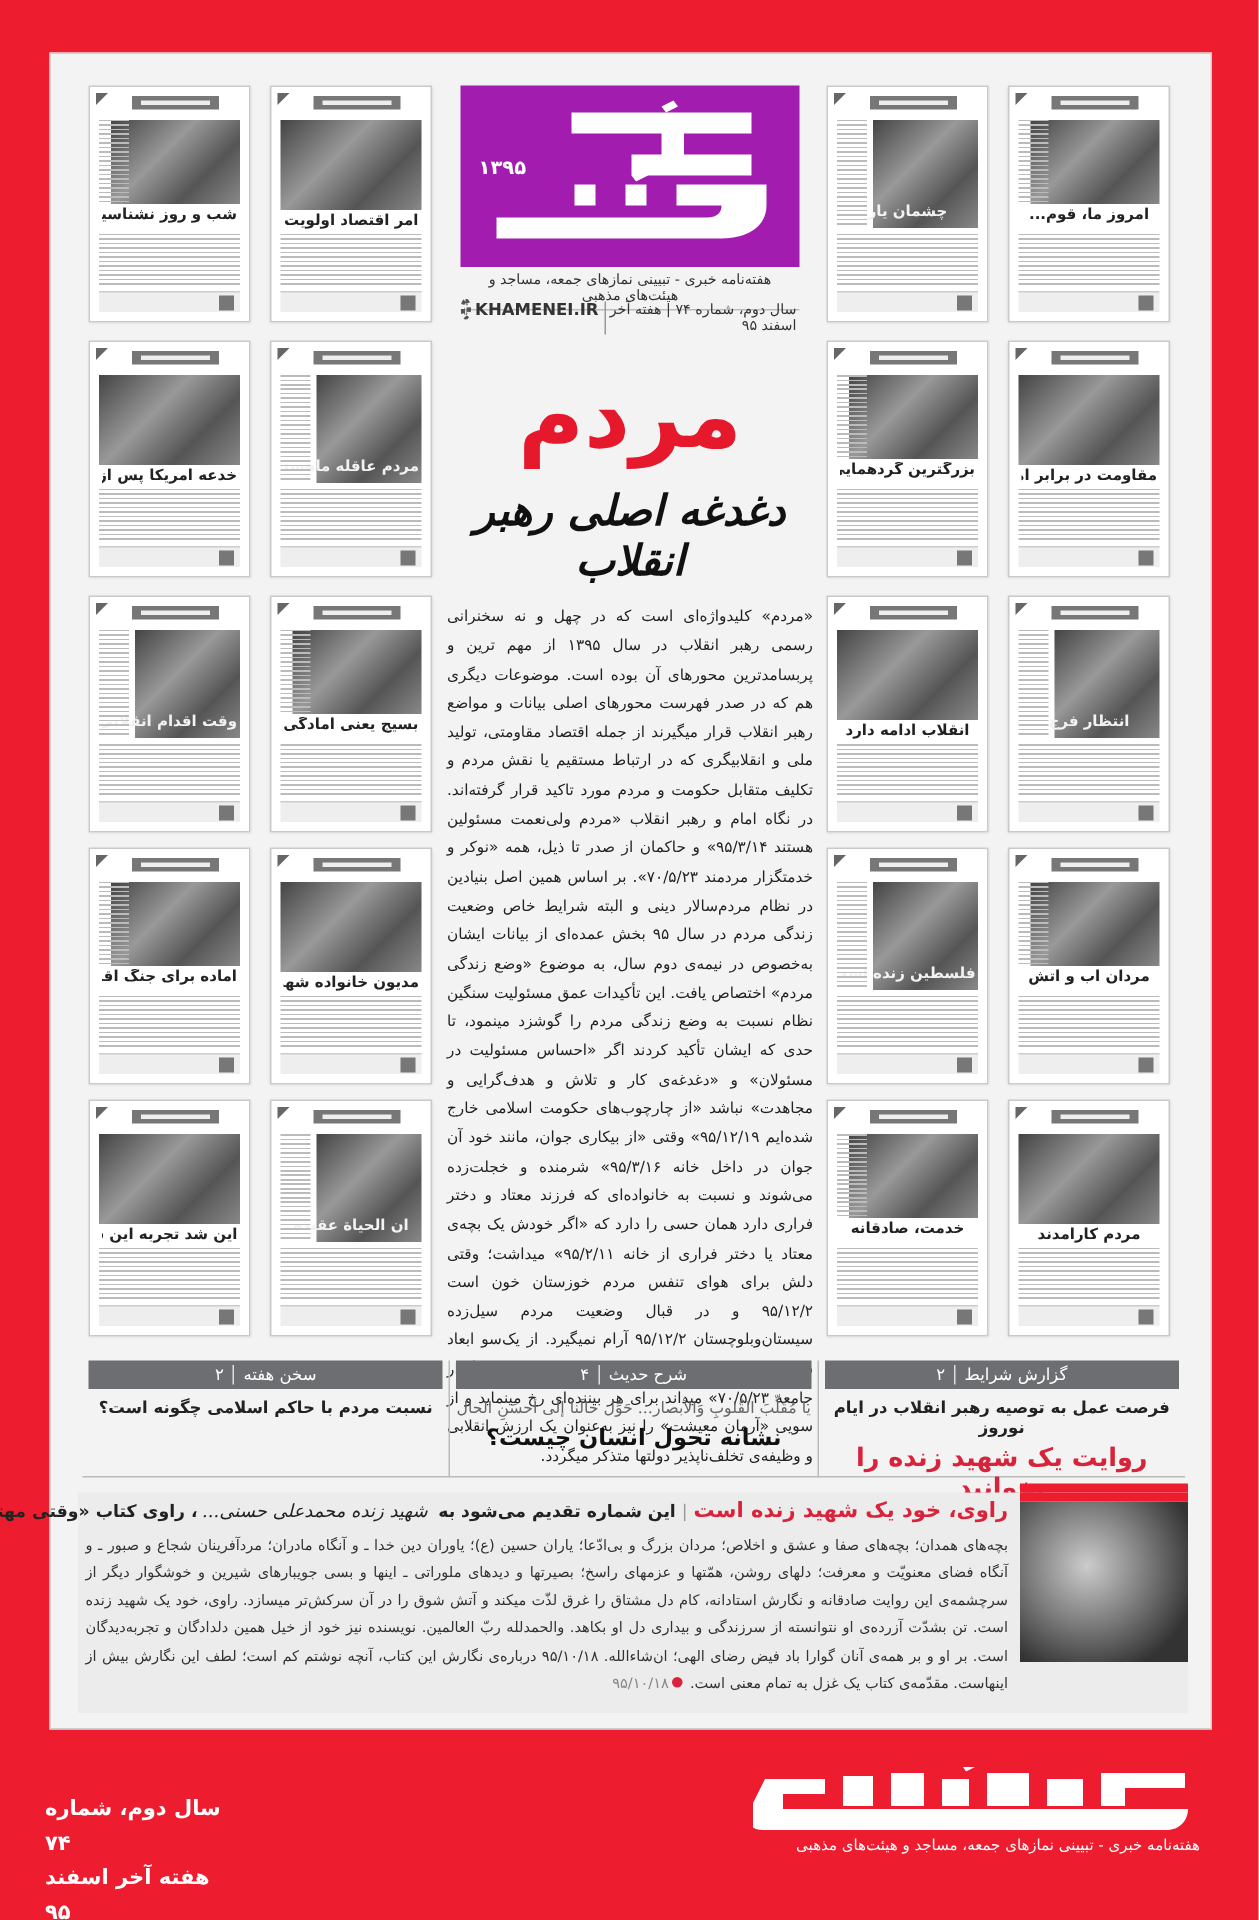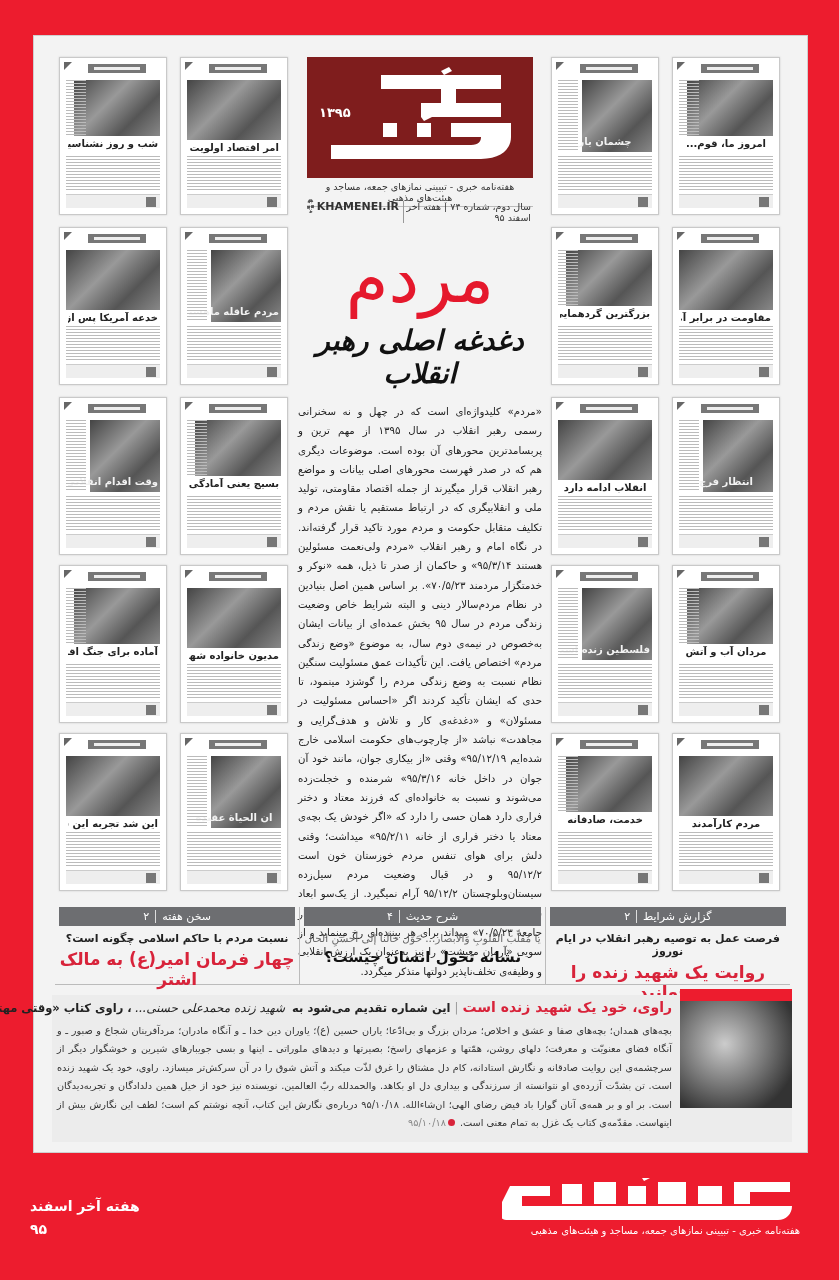--- a/index.html
+++ b/index.html
@@ -13,29 +13,29 @@
   .thumb .tbar::after { content: ""; position: absolute; left: 6px; right: 6px; top: 3px; height: 3px; background: #eee; }
   .thumb .tcorner { position: absolute; left: 4px; top: 4px; width: 0; height: 0; border-top: 8px solid #666; border-right: 8px solid transparent; }
   .thumb .photo { position: absolute; background: linear-gradient(135deg,#444,#999 40%,#555 70%,#888); }
   .thumb .lines { position: absolute; background: repeating-linear-gradient(180deg,#bbb 0 1px,transparent 1px 3px); }
   .thumb .headline { position: absolute; left: 8px; right: 8px; font-weight: bold; font-size: 10px; line-height: 12px; text-align: center; color: #222; direction: rtl; white-space: nowrap; overflow: hidden; }
   .thumb .headline.light { color: #f2f2f2; }
   .thumb .foot { position: absolute; left: 6px; right: 6px; bottom: 6px; height: 14px; background: #eee; border-top: 1px solid #ccc; }
   .thumb .foot::after { content: ""; position: absolute; right: 4px; top: 2px; width: 10px; height: 10px; background: #777; }
 
   .masthead { position: absolute; left: 307px; top: 57px; width: 226px; height: 165px; }
-  .masthead .red { position: absolute; left: 0; top: 0; width: 226px; height: 121px; background: #7f1d1d; }
+  .masthead .red { position: absolute; left: 0; top: 0; width: 226px; height: 121px; background: #a21caf; }
   .masthead .logo { position: absolute; left: 14px; top: 8px; width: 200px; height: 104px; }
   .masthead .year { position: absolute; left: 12px; top: 48px; color: #fff; font-weight: bold; font-size: 13px; direction: rtl; }
   .masthead .tagline { position: absolute; left: 0; top: 124px; width: 226px; font-size: 9.5px; color: #333; text-align: center; direction: rtl; border-bottom: 1px solid #bbb; padding-bottom: 3px; }
   .masthead .issueline { position: absolute; right: 0; top: 144px; width: 130px; font-size: 9.5px; color: #333; direction: rtl; text-align: right; border-left: 1px solid #999; padding-right: 2px; }
   .masthead .site { position: absolute; left: 0; top: 142px; width: 92px; font-size: 11px; font-weight: bold; color: #333; display: flex; align-items: center; gap: 3px; }
   .masthead .site .gear { width: 14px; height: 14px; border-radius: 50%; border: 3px dotted #555; display: inline-block; }
 
-  .main-title { position: absolute; left: 300px; top: 228px; width: 240px; text-align: center; color: #e5182c; font-size: 69px; font-weight: normal; line-height: 100px; direction: rtl; font-family: "DejaVu Sans", sans-serif; letter-spacing: -2px; }
+  .main-title { position: absolute; left: 300px; top: 228px; width: 240px; text-align: center; color: #e5182c; font-size: 60px; font-weight: bold; line-height: 100px; direction: rtl; font-family: "DejaVu Sans", sans-serif; letter-spacing: -2px; }
   .subtitle { position: absolute; left: 300px; top: 324px; width: 240px; text-align: center; font-size: 28px; font-weight: bold; color: #111; direction: rtl; font-style: italic; }
 
   .article { position: absolute; left: 298px; top: 402px; width: 244px; font-size: 10.2px; line-height: 19.3px; color: #222; direction: rtl; text-align: justify; text-align-last: right; }
 
   .cols3 { position: absolute; left: 55px; top: 907px; width: 735px; height: 78px; display: flex; flex-direction: row-reverse; gap: 0; }
   .colbox { flex: 1; border-left: 1px solid #bbb; border-bottom: 1px solid #bbb; position: relative; }
   .colbox:last-child { border-left: none; }
   .colbox .hdr { height: 19px; background: #6d6e71; margin: 0 4px; color: #fff; font-size: 11px; display: flex; justify-content: center; align-items: center; direction: rtl; gap: 6px; }
   .colbox .hdr .num { border-right: 1px solid #ddd; padding-right: 6px; }
   .colbox .kicker { margin-top: 6px; text-align: center; font-size: 11px; font-weight: bold; color: #222; direction: rtl; }
@@ -279,21 +279,20 @@
     </div>
     <div class="kicker arabic">یا مُقَلِّبَ القُلوبِ وَالأبصار... حَوِّل حالَنا إلی أحسَنِ الحال</div>
     <div class="big dark">نشانه تحول انسان چیست؟</div>
   </div>
   <div class="colbox">
     <div class="hdr">
       <span>سخن هفته</span>
       <span class="num">۲</span>
     </div>
     <div class="kicker">نسبت مردم با حاکم اسلامی چگونه است؟</div>
-    <div class="big">چهار فرمان امیر(ع) به مالک اشتر</div>
   </div>
 </div>
 
 <div class="bottom-box">
   <div class="redbar"></div>
   <div class="photo"></div>
   <div class="btitle">
     <span class="red">راوی، خود یک شهید زنده است</span><span class="sep">|</span><span>این شماره تقدیم می‌شود به</span>
     <span class="sig">شهید زنده محمدعلی حسنی...</span><span>، راوی کتاب «وقتی مهتاب گم شد»</span>
   </div>
@@ -305,14 +304,15 @@
 
 <svg class="footer-logo" viewBox="0 0 300 44">
   <g fill="#fff">
     <path d="M8 8 h40 v10 h-28 v10 h270 c0 8 -6 14 -14 14 h-270 c-8 0 -10 -6 -10 -10 z"></path>
     <path d="M60 6 h20 v20 h-20 z M92 4 h22 v22 h-22 z M126 8 h18 v18 h-18 z M156 4 h28 v22 h-28 z M196 8 h24 v18 h-24 z M232 4 h56 v10 h-40 v12 h-16 z"></path>
     <path d="M140 0 l6 -3 l2 3 l-6 3 z"></path>
   </g>
 </svg>
 <div class="footer-tag">هفته‌نامه خبری - تبیینی نمازهای جمعه، مساجد و هیئت‌های مذهبی</div>
 <div class="footer-issue">
+  <div>سال دوم، شماره ۷۴</div>
   <div>هفته آخر اسفند ۹۵</div>
 </div>
 
 </body></html>

